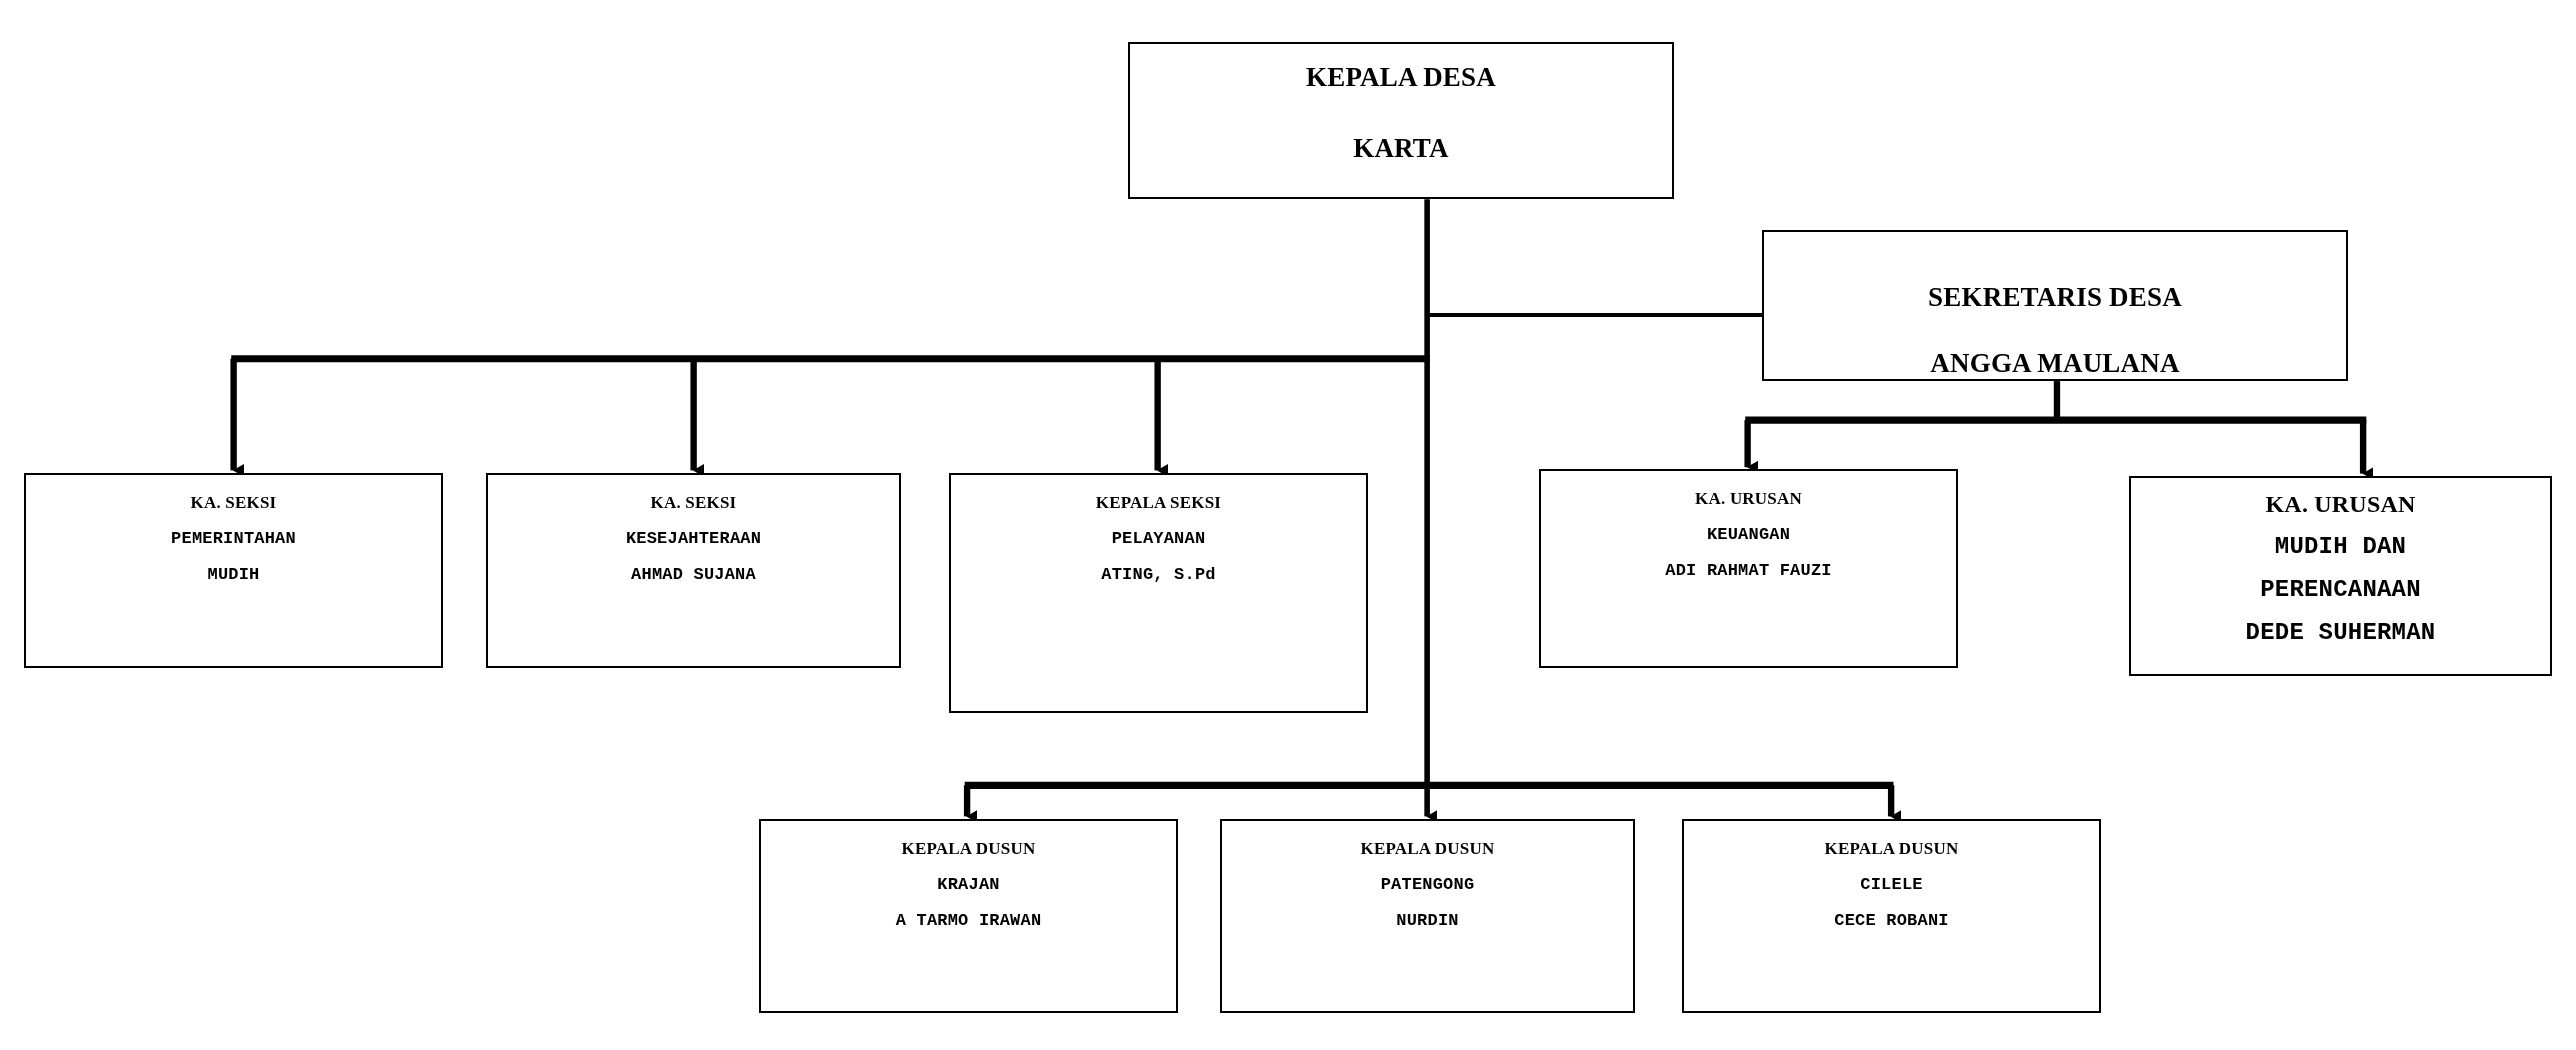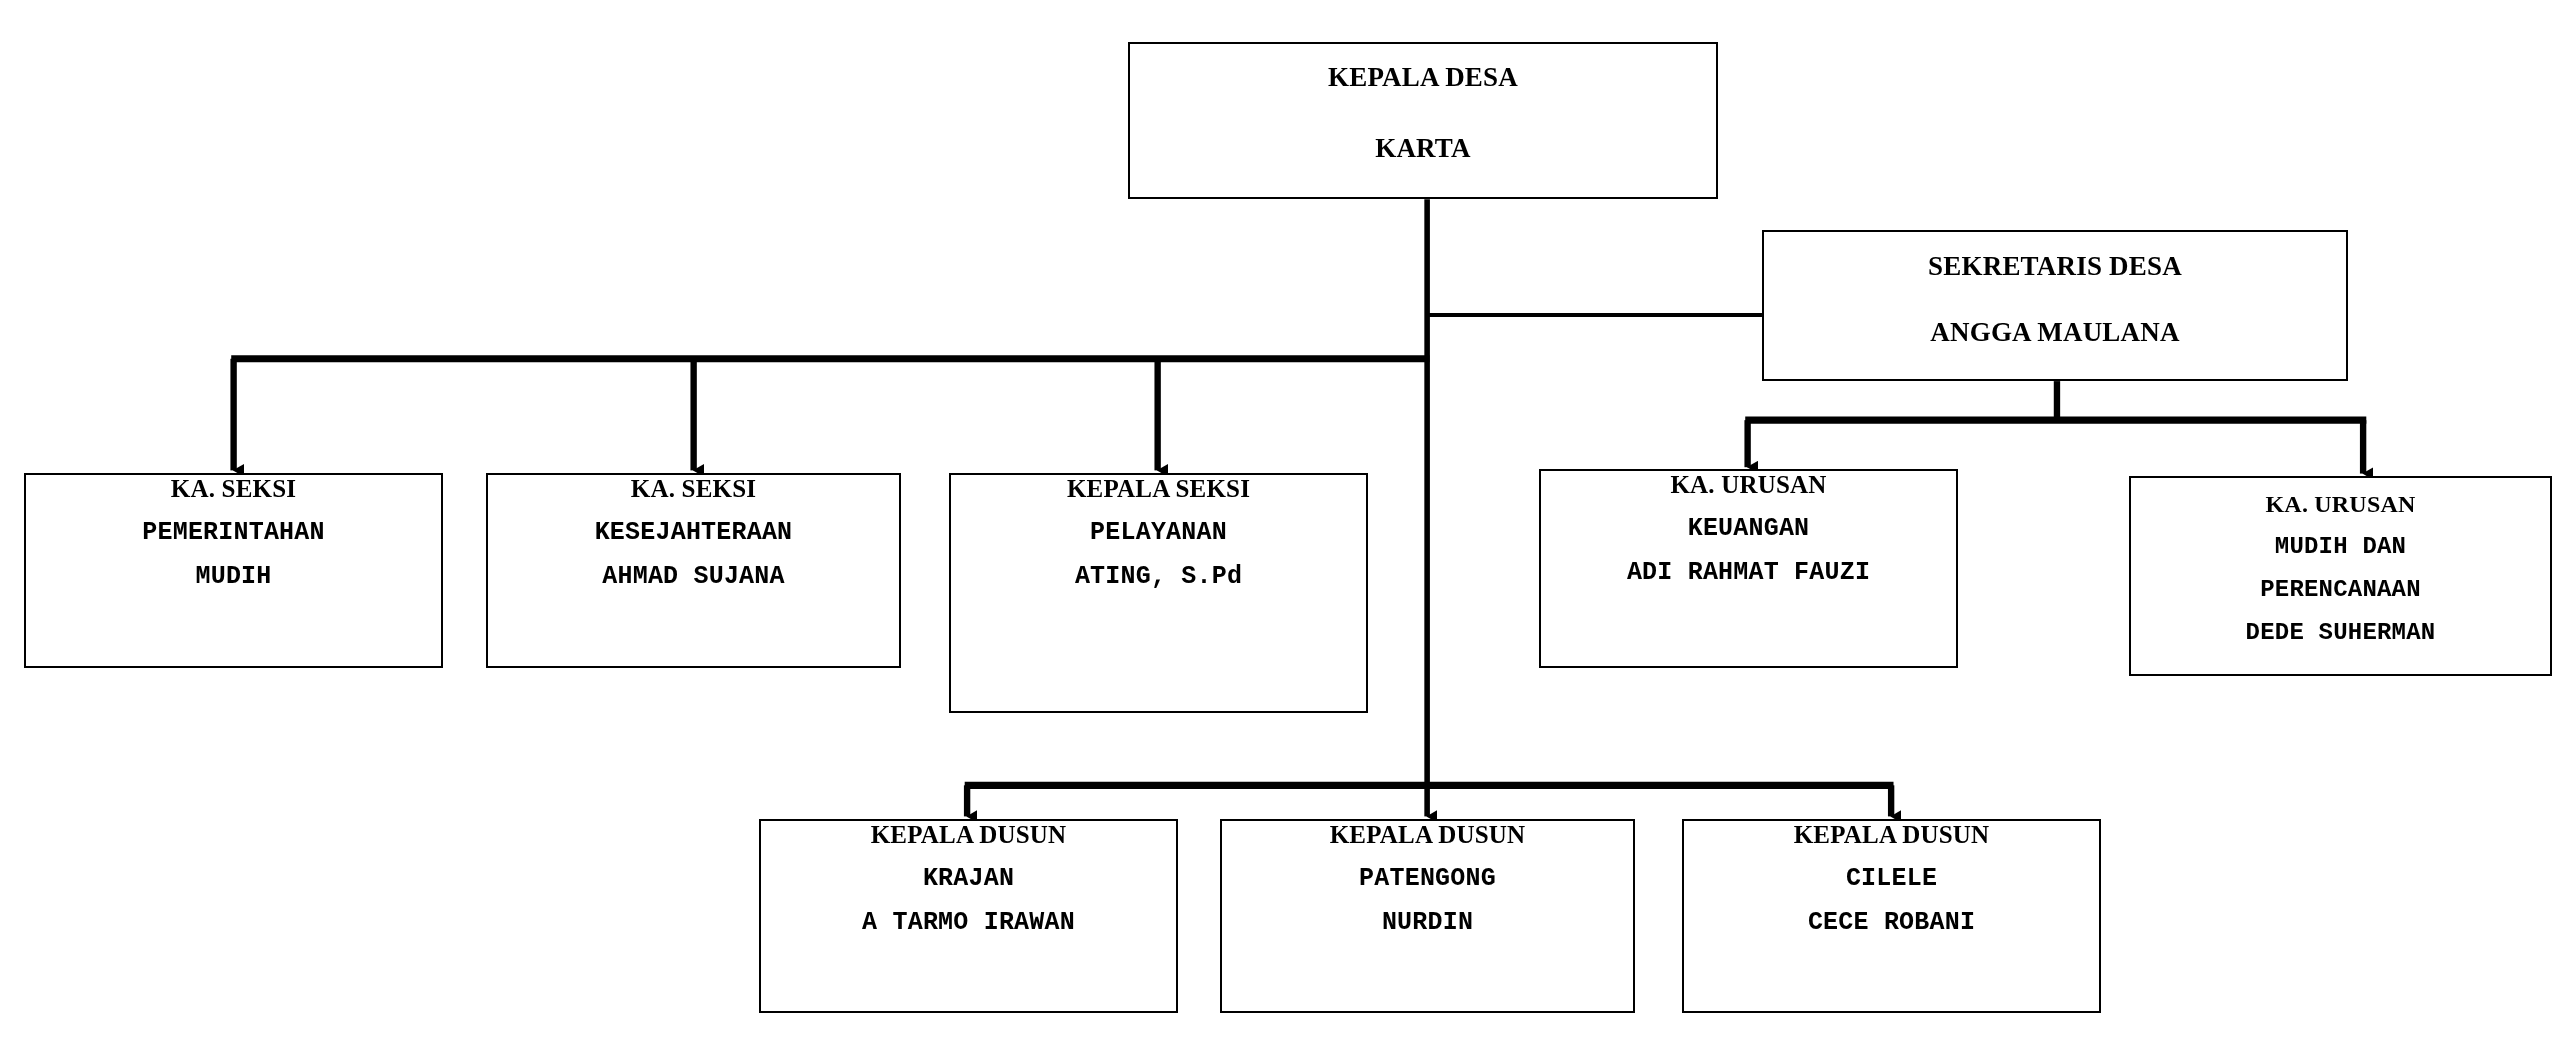--- a/index.html
+++ b/index.html
@@ -48,31 +48,31 @@
   
   .box-root {
     justify-content: flex-start;
     padding-top: 17.5px;
     font-size: 27px;
   }
   .box-root .line + .line { margin-top: 40px; }
 
   
   .box-sec {
-    justify-content: flex-start;
+    justify-content: flex-end;
     padding-top: 19px;
     font-size: 27px;
   }
   .box-sec .line + .line { margin-top: 35px; font-family: Liberation Serif, serif; }
 
   
   .box-unit {
     justify-content: flex-start;
-    padding-top: 1px;
-    font-size: 25px;
+    padding-top: 19px;
+    font-size: 17px;
     line-height: 1.0;
   }
   .box-unit .line + .line { margin-top: 19px; font-family: Liberation Mono, monospace; }
 
   .box-unit.compact { font-size: 24px; }
 </style>
 </head>
 <body>
 
 <div id="chart-root">
@@ -101,21 +101,21 @@
     <line x1="2192" y1="527" x2="2192" y2="586" stroke="#000000" stroke-width="8" marker-end="url(#arrowDown)"></line>
     <line x1="2964" y1="527" x2="2964" y2="594" stroke="#000000" stroke-width="8" marker-end="url(#arrowDown)"></line>
 
     <line x1="1210" y1="985" x2="2375" y2="985" stroke="#000000" stroke-width="9"></line>
 
     <line x1="1213" y1="985" x2="1213" y2="1024" stroke="#000000" stroke-width="8" marker-end="url(#arrowDown)"></line>
     <line x1="1790" y1="985" x2="1790" y2="1024" stroke="#000000" stroke-width="7" marker-end="url(#arrowDown)"></line>
     <line x1="2372" y1="985" x2="2372" y2="1024" stroke="#000000" stroke-width="8" marker-end="url(#arrowDown)"></line>
   </svg>
 
-  <div class="org-box box-root" style="left:1128px; top:42px; width:590px; height:157px;">
+  <div class="org-box box-root" style="left:1128px; top:42px; width:546px; height:157px;">
     <span class="line">KEPALA DESA</span>
     <span class="line">KARTA</span>
   </div>
 
   <div class="org-box box-sec" style="left:1762px; top:230px; width:586px; height:151px;">
     <span class="line">SEKRETARIS DESA</span>
     <span class="line">ANGGA MAULANA</span>
   </div>
 
   <div class="org-box box-unit" style="left:24px; top:473px; width:419px; height:195px;">

